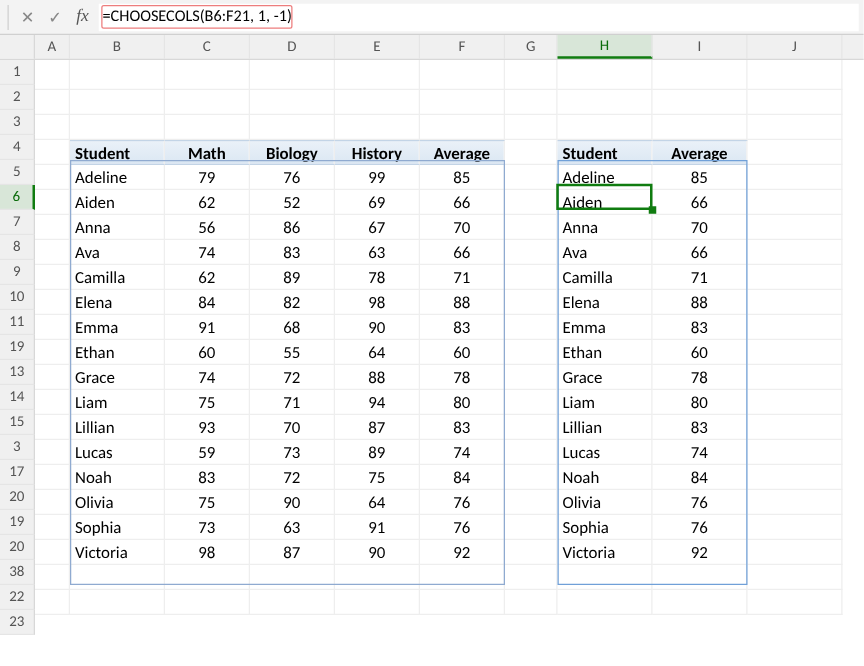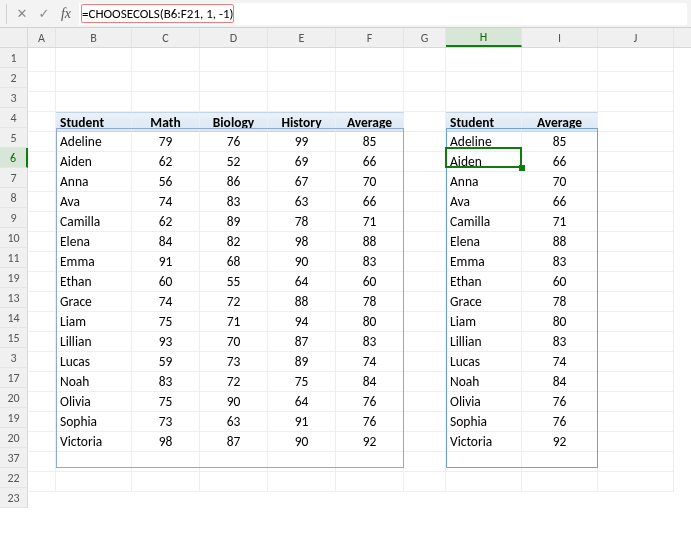--- a/index.html
+++ b/index.html
@@ -194,21 +194,21 @@
         <div class="rowhead">11</div>
         <div class="rowhead">19</div>
         <div class="rowhead">13</div>
         <div class="rowhead">14</div>
         <div class="rowhead">15</div>
         <div class="rowhead">3</div>
         <div class="rowhead">17</div>
         <div class="rowhead">20</div>
         <div class="rowhead">19</div>
         <div class="rowhead">20</div>
-        <div class="rowhead">37</div>
+        <div class="rowhead">38</div>
         <div class="rowhead">22</div>
         <div class="rowhead">23</div>
       </div>
     <div class="cells">
 
     <div class="row" style="height: 24px;">
           <div class="cell" style="width: 28px; position: relative;"></div>
           <div class="cell" style="width: 76px;"></div>
           <div class="cell" style="width: 68px;"></div>
           <div class="cell" style="width: 68px;"></div>

